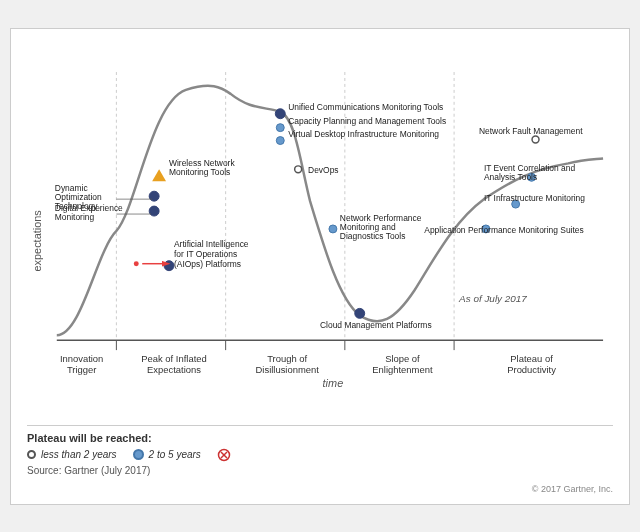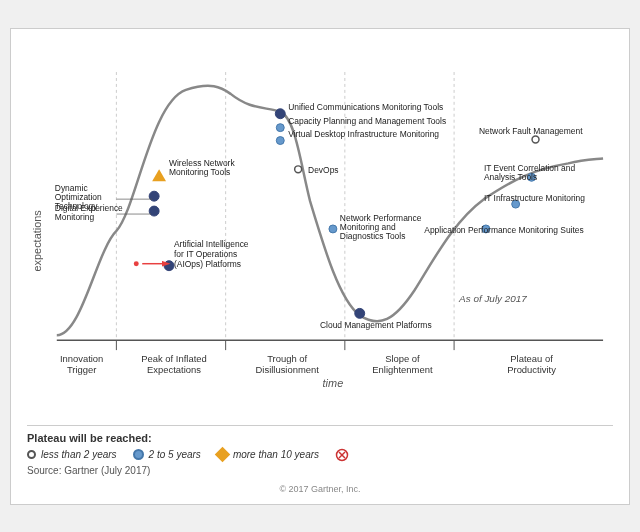--- a/index.html
+++ b/index.html
@@ -66,21 +66,21 @@
       background: #e8a020;
       transform: rotate(45deg);
       flex-shrink: 0;
     }
     .source-line {
       font-size: 10px;
       color: #555;
       margin-top: 3px;
     }
     .copyright {
-      text-align: center;
+      text-align: right;
       font-size: 9px;
       color: #888;
       margin-top: 8px;
     }
   </style>
 </head>
 <body>
 
 <div class="card">
   <div class="chart-area">
@@ -214,24 +214,20 @@
     <div class="legend-items">
       <div class="legend-item">
         <div class="legend-circle sm"></div>
         <span>less than 2 years</span>
       </div>
       <div class="legend-item">
         <div class="legend-circle md"></div>
         <span>2 to 5 years</span>
       </div>
       <div class="legend-item">
-        <div class="legend-diamond"></div>
-        <span>more than 10 years</span>
-      </div>
-      <div class="legend-item">
         <svg width="14" height="14" viewBox="0 0 14 14">
           <circle cx="7" cy="7" r="5.5" fill="none" stroke="#cc3333" stroke-width="1.5"></circle>
           <line x1="4" y1="4" x2="10" y2="10" stroke="#cc3333" stroke-width="1.5"></line>
           <line x1="10" y1="4" x2="4" y2="10" stroke="#cc3333" stroke-width="1.5"></line>
         </svg>
       </div>
     </div>
   </div>
 
   <div class="source-line">Source: Gartner (July 2017)</div>

